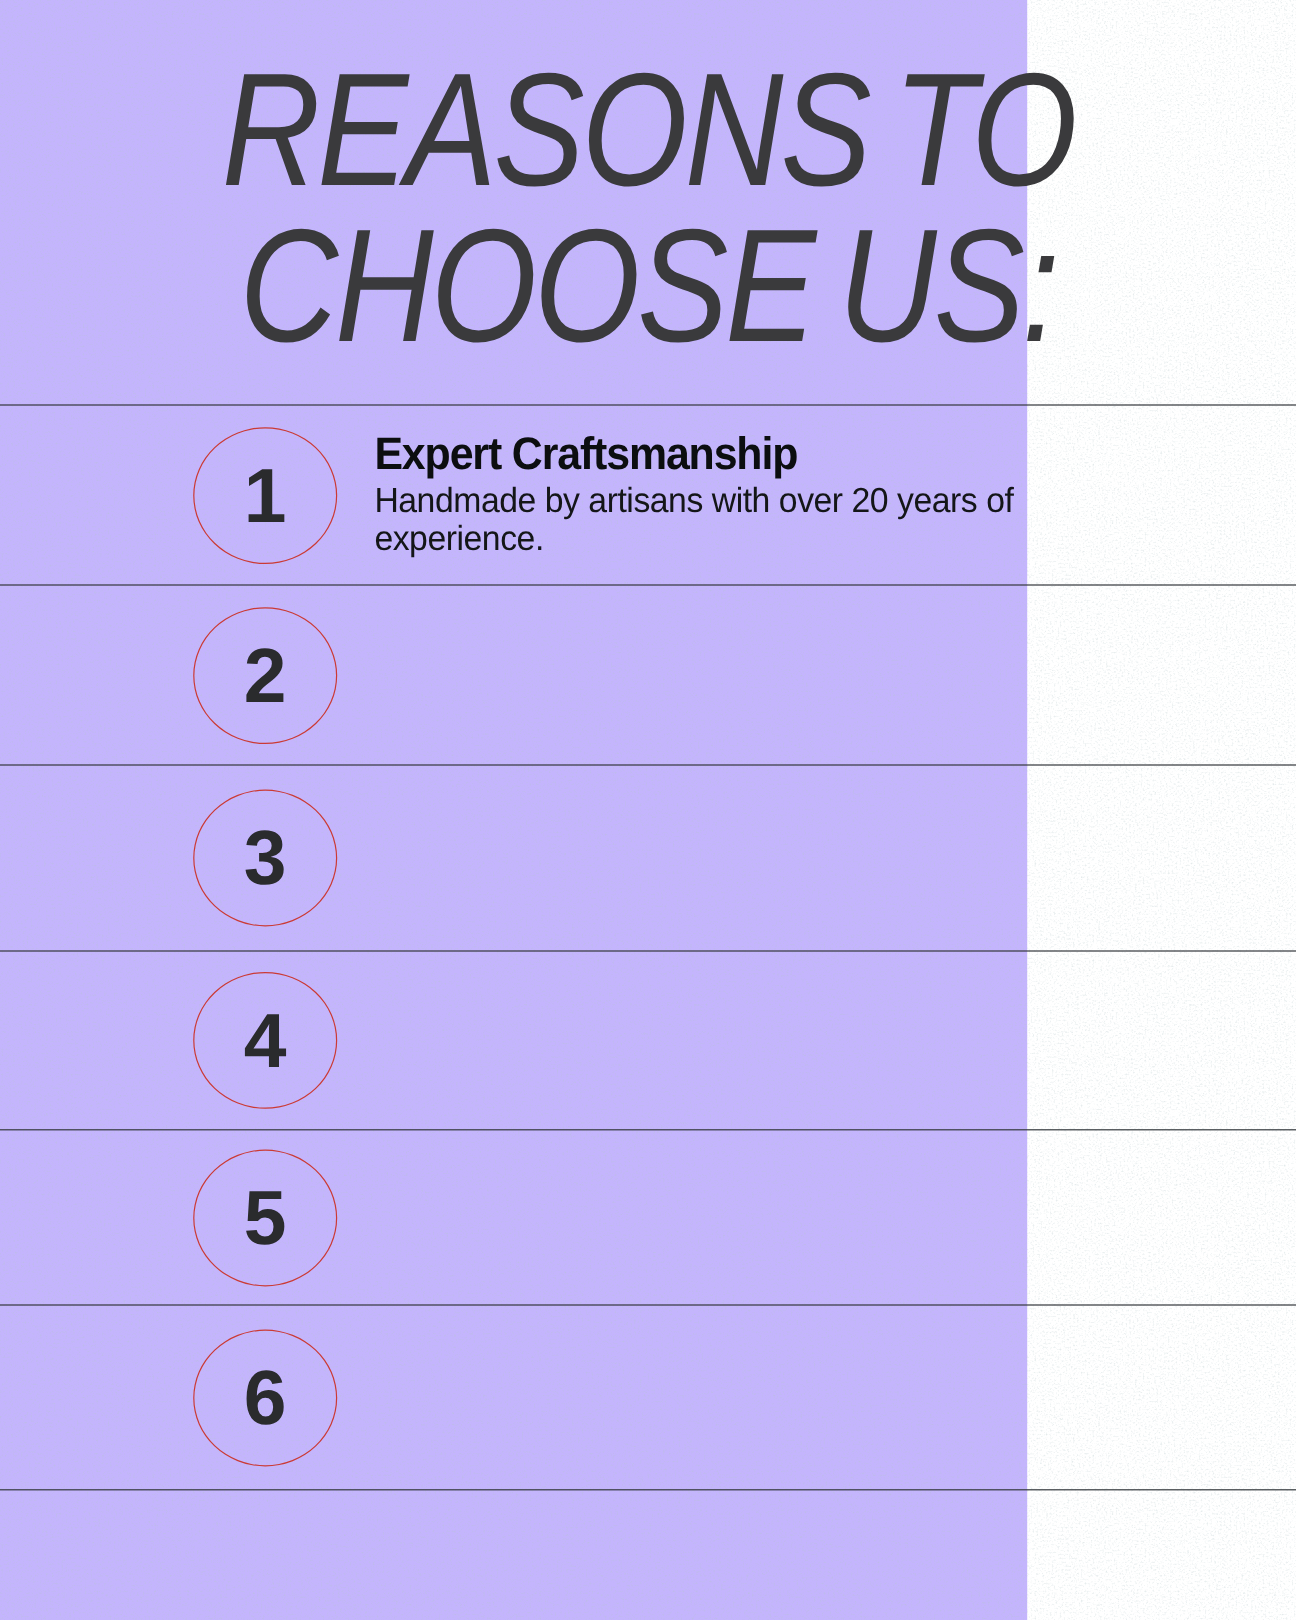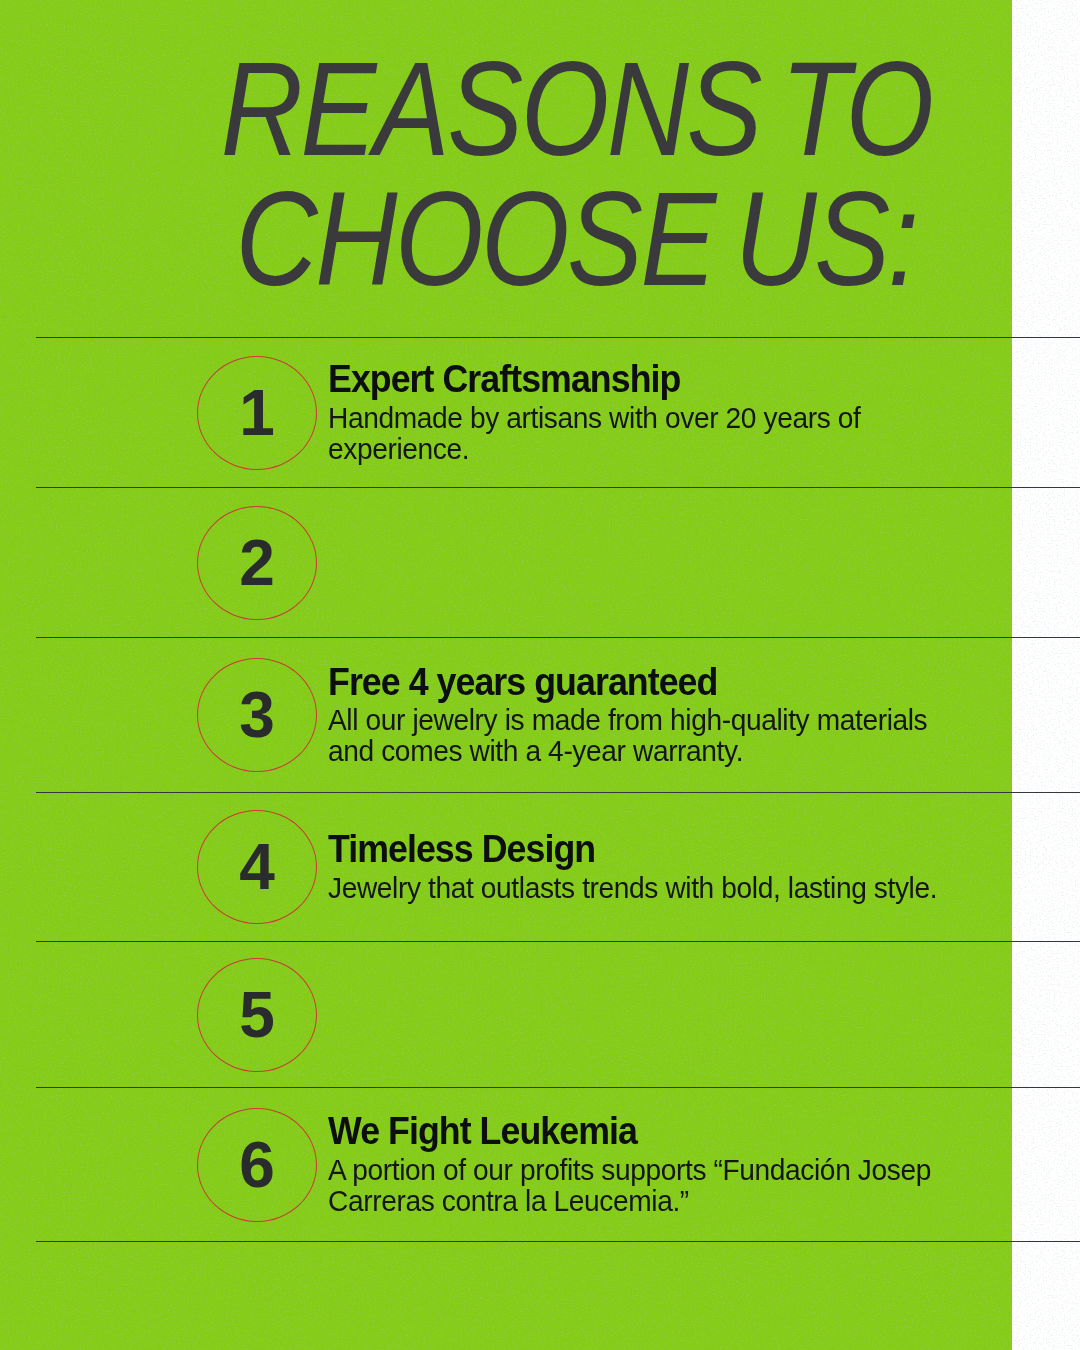--- a/index.html
+++ b/index.html
@@ -7,24 +7,23 @@
     padding: 0;
   }
   body {
     width: 1080px;
     height: 1350px;
     overflow: hidden;
     font-family: "Liberation Sans", sans-serif;
   }
   .poster {
     position: relative;
-    width: 976px;
+    width: 856px;
     height: 1350px;
-    background: #84cc16;
-    padding-left: 36px;
+    background: #c4b5fd;
   }
   .noise {
     position: absolute;
     top: 0; left: 0;
     width: 1080px;
     height: 1350px;
     pointer-events: none;
   }
   .content {
     position: relative;
@@ -83,21 +82,21 @@
     align-items: center;
     justify-content: center;
   }
   .num {
     font-size: 64px;
     font-weight: 700;
     color: #2a2b2d;
     line-height: 1;
   }
   .text {
-    margin-left: 11px;
+    margin-left: 31px;
     max-width: 700px;
   }
   .heading {
     margin: 0 0 3px 0;
     font-size: 38px;
     font-weight: 700;
     letter-spacing: -1px;
     color: #0c0e10;
     line-height: 1.05;
     transform: scaleX(0.94);
@@ -150,48 +149,34 @@
     <section class="row r2">
       <div class="circle">
         <span class="num">2</span>
       </div>
     </section>
 
     <section class="row r3">
       <div class="circle">
         <span class="num">3</span>
       </div>
-      <div class="text">
-        <h2 class="heading">Free 4 years guaranteed</h2>
-        <p class="desc">All our jewelry is made from high-quality materials
-and comes with a 4-year warranty.</p>
-      </div>
     </section>
 
     <section class="row r4">
       <div class="circle">
         <span class="num">4</span>
-      </div>
-      <div class="text">
-        <h2 class="heading">Timeless Design</h2>
-        <p class="desc">Jewelry that outlasts trends with bold, lasting style.</p>
       </div>
     </section>
 
     <section class="row r5">
       <div class="circle">
         <span class="num">5</span>
       </div>
     </section>
 
     <section class="row r6">
       <div class="circle">
         <span class="num">6</span>
       </div>
-      <div class="text">
-        <h2 class="heading">We Fight Leukemia</h2>
-        <p class="desc">A portion of our profits supports “Fundación Josep
-Carreras contra la Leucemia.”</p>
-      </div>
     </section>
 
   </div>
 </div>
 
 </body></html>

